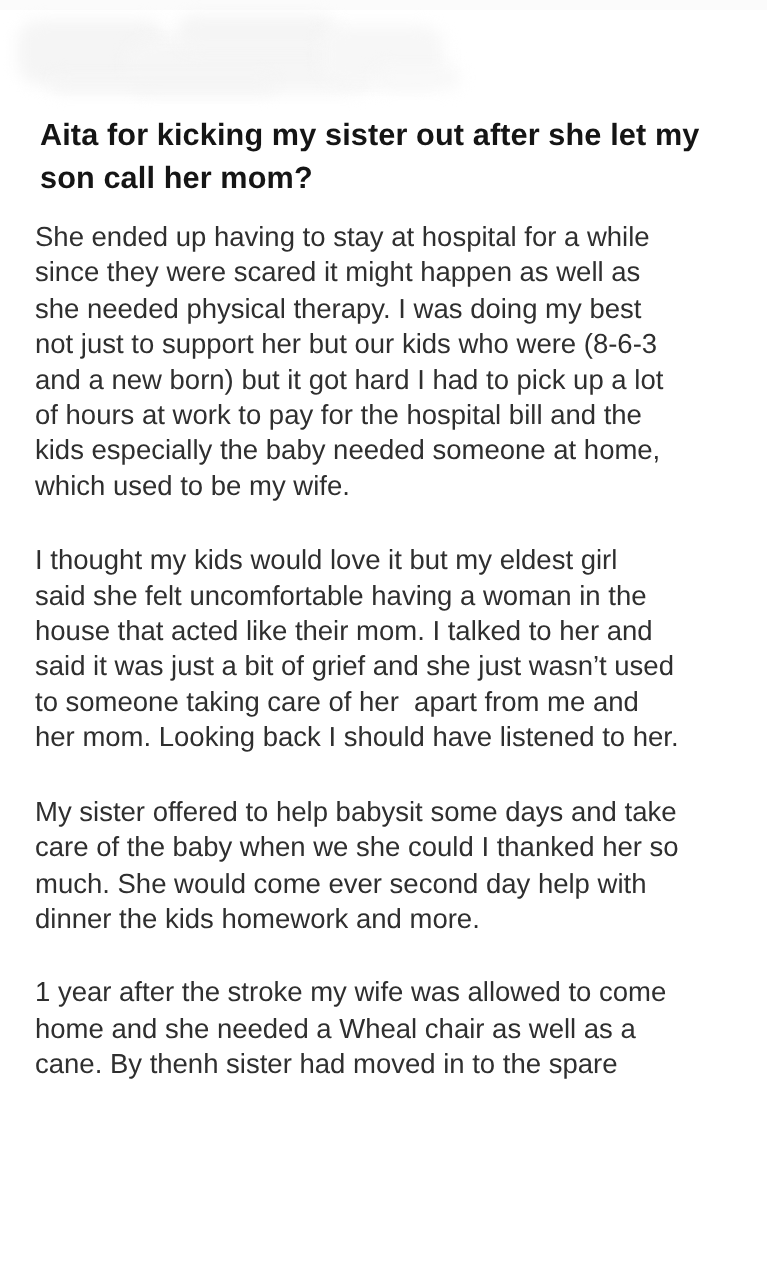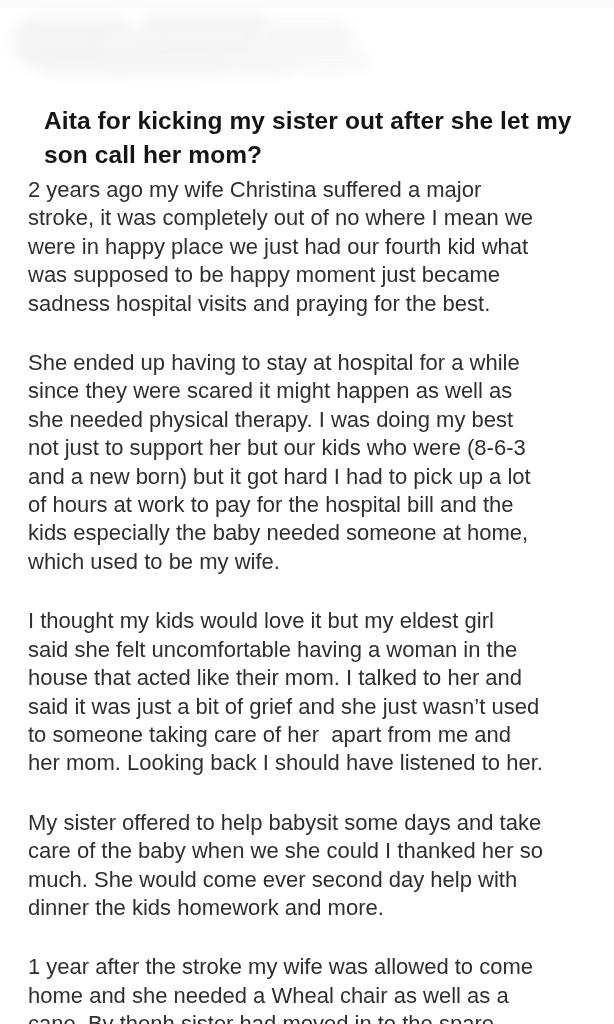--- a/index.html
+++ b/index.html
@@ -37,21 +37,21 @@
   .b2 { left: 100px; top: 32px; width: 200px; height: 42px; background: #f6f6f6; }
   .b3 { left: 140px; top: 12px; width: 130px; height: 30px; }
   .b4 { left: 255px; top: 20px; width: 100px; height: 48px; background: #f7f7f7; }
   .b5 { left: 40px;  top: 60px; width: 180px; height: 14px; }
   .b6 { left: 298px; top: 52px; width: 70px;  height: 20px; background: #f8f8f8; }
 
   .title {
     position: absolute;
     left: 28px;
     top: 88px;
-    margin: 16px;
+    margin: 4px;
     width: 570px;
     font-size: 24.5px;
     line-height: 33.5px;
     font-weight: bold;
     letter-spacing: 0.1px;
     color: var(--title-text, #151515);
     white-space: pre;
   }
   .body-text {
     position: absolute;
@@ -79,25 +79,20 @@
     <div class="blob b3"></div>
     <div class="blob b4"></div>
     <div class="blob b5"></div>
     <div class="blob b6"></div>
   </div>
 
   <h1 class="title">Aita for kicking my sister out after she let my
 son call her mom?</h1>
 
   <div class="body-text">
-    <p class="para">2 years ago my wife Christina suffered a major
-stroke, it was completely out of no where I mean we
-were in happy place we just had our fourth kid what
-was supposed to be happy moment just became
-sadness hospital visits and praying for the best.</p>
     <p class="para">She ended up having to stay at hospital for a while
 since they were scared it might happen as well as
 she needed physical therapy. I was doing my best
 not just to support her but our kids who were (8-6-3
 and a new born) but it got hard I had to pick up a lot
 of hours at work to pay for the hospital bill and the
 kids especially the baby needed someone at home,
 which used to be my wife.</p>
     <p class="para">I thought my kids would love it but my eldest girl
 said she felt uncomfortable having a woman in the

